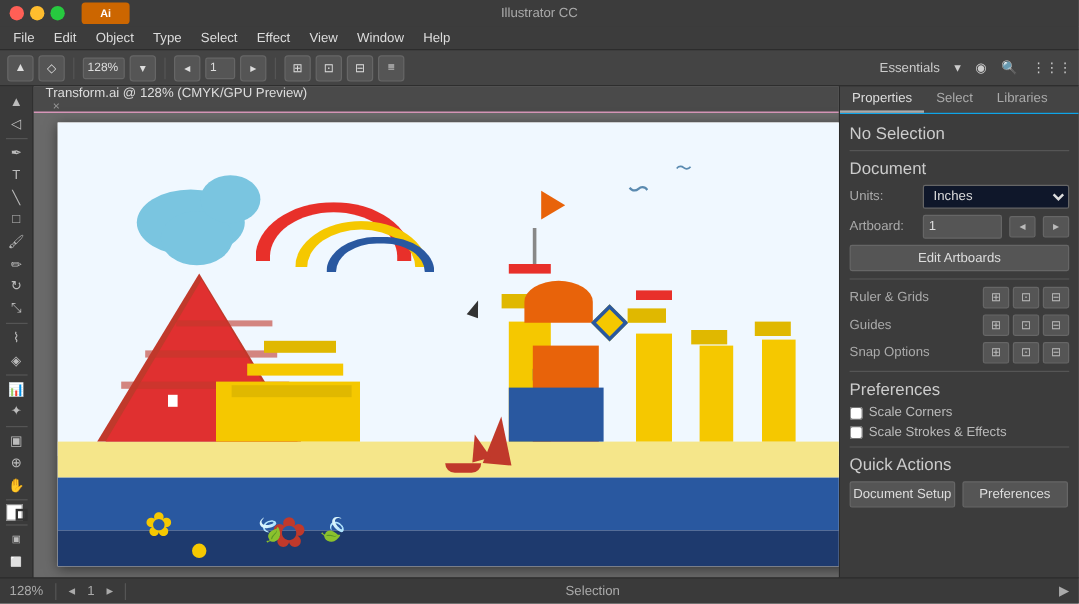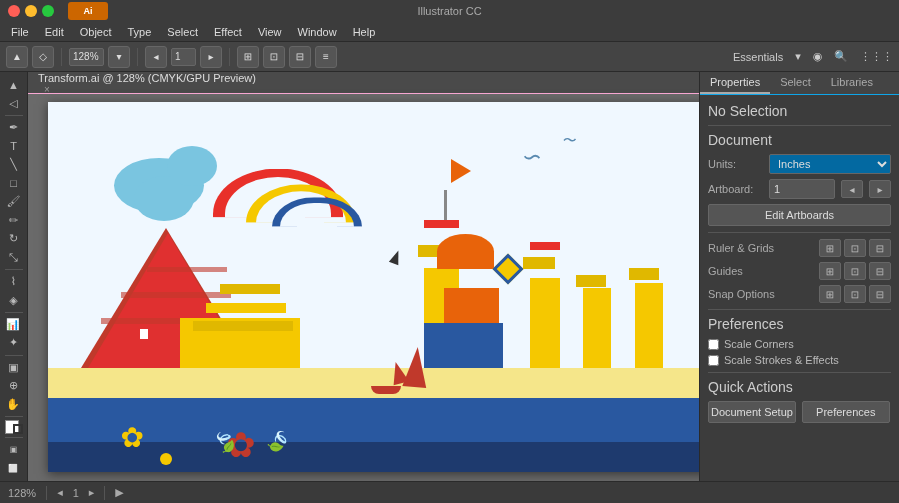--- a/index.html
+++ b/index.html
@@ -161,21 +161,21 @@
       cursor: pointer;
       border-bottom: 2px solid transparent;
     }
     .panel-tab.active { color: #ddd; border-bottom: 2px solid #aaa; }
     #panel-content { padding: 8px; flex: 1; overflow-y: auto; }
     .panel-section-title { font-size: 14px; color: #ccc; margin-bottom: 6px; }
     .panel-row { display: flex; align-items: center; gap: 6px; margin-bottom: 5px; }
     .panel-label { font-size: 11px; color: #aaa; width: 55px; }
     .panel-select {
       flex: 1; height: 20px;
-      background: #0369a1; border: 1px solid #666;
+      background: #0f172a; border: 1px solid #666;
       color: #ddd; font-size: 11px; padding: 0 4px; border-radius: 2px;
     }
     .panel-input {
       flex: 1; height: 20px;
       background: #555; border: 1px solid #666;
       color: #ddd; font-size: 11px; padding: 0 4px; border-radius: 2px;
     }
     .panel-btn {
       width: 100%; height: 22px;
       background: #555; border: 1px solid #666;
@@ -459,14 +459,15 @@
   </div>
 </div>
 
 <div id="statusbar">
   <span>128%</span>
   <div class="status-sep"></div>
   <span>◂</span>
   <span>1</span>
   <span>▸</span>
   <div class="status-sep"></div>
+  <span style="flex:1;text-align:center;">Selection</span>
   <span>▶</span>
 </div>
 
 </body></html>

